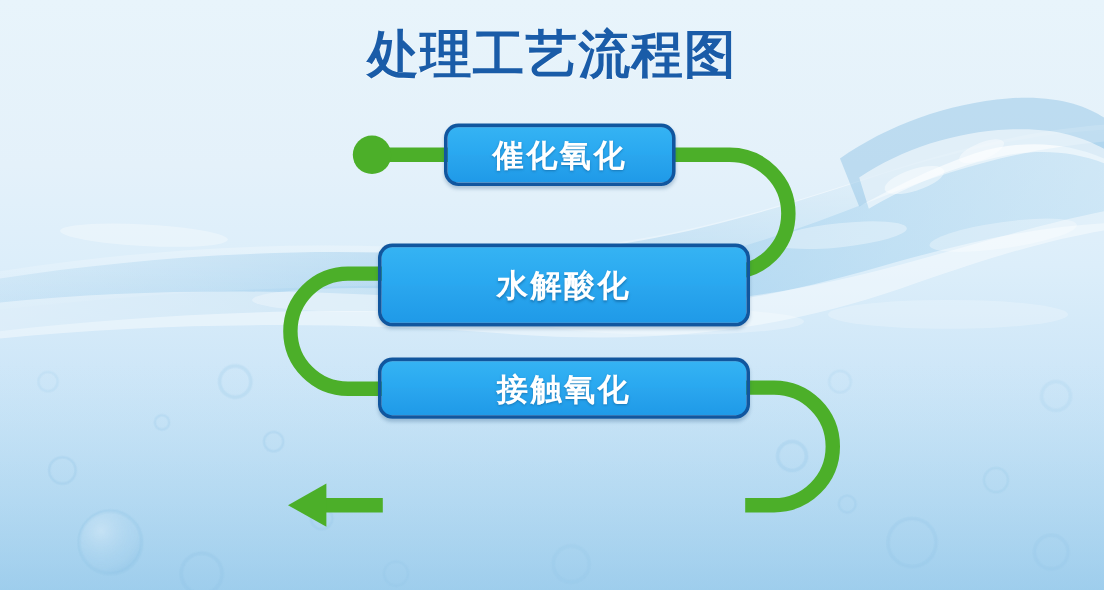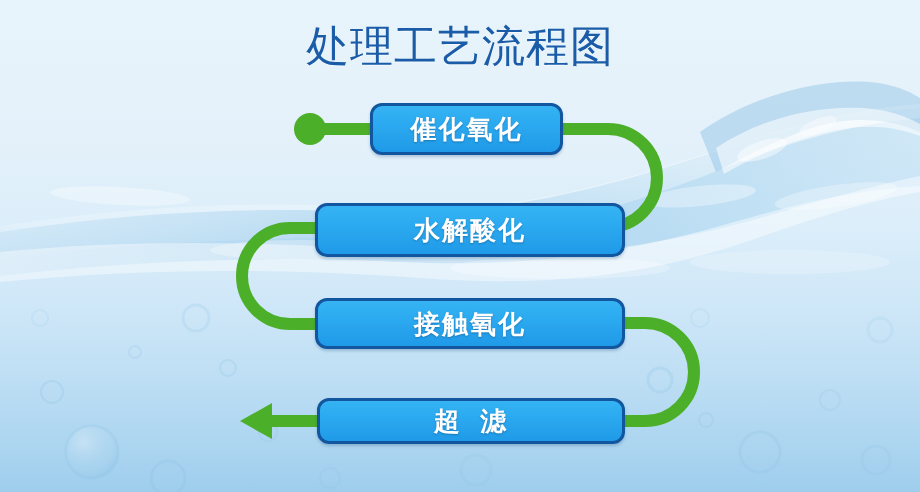--- a/index.html
+++ b/index.html
@@ -21,21 +21,21 @@
 
   
   #title {
     position: absolute;
     left: 0;
     top: 20px;
     width: 920px;
     text-align: center;
     font-size: 43px;
     line-height: 52px;
-    font-weight: normal;
+    font-weight: bold;
     color: #1a5ca8;
     letter-spacing: 1px;
     text-shadow: 0 1px 0 rgba(255,255,255,0.55);
     white-space: nowrap;
   }
 
   
   #connectors { position: absolute; left: 0; top: 0; }
 
   
@@ -54,21 +54,21 @@
     color: #ffffff;
     font-size: 26px;
     font-weight: bold;
     letter-spacing: 2px;
     line-height: 1;
     text-shadow: 0 1px 2px rgba(10,70,120,0.45);
     white-space: pre;
   }
 
   #node-0 { left: 370px; top: 103px;  width: 193px; height: 52px; text-align: center; }
-  #node-1 { left: 315px; top: 203px;  width: 310px; height: 54px; }
+  #node-1 { left: 315px; top: 203px;  width: 310px; height: 69px; }
   #node-2 { left: 315px; top: 298px;  width: 310px; height: 51px; text-align: right; }
   #node-3 { left: 317px; top: 398px;  width: 308px; height: 46px; }
 </style>
 </head>
 <body>
 
 <div id="stage">
 
   <svg class="bg-layer" width="920" height="492" viewBox="0 0 920 492" aria-hidden="true">
     <defs>
@@ -164,17 +164,14 @@
   </div>
 
   <div class="node" id="node-1">
     <span class="node-label">水解酸化</span>
   </div>
 
   <div class="node" id="node-2">
     <span class="node-label">接触氧化</span>
   </div>
 
-  <div class="node" id="node-3">
-    <span class="node-label">超  滤</span>
-  </div>
 
 </div>
 
 </body></html>

